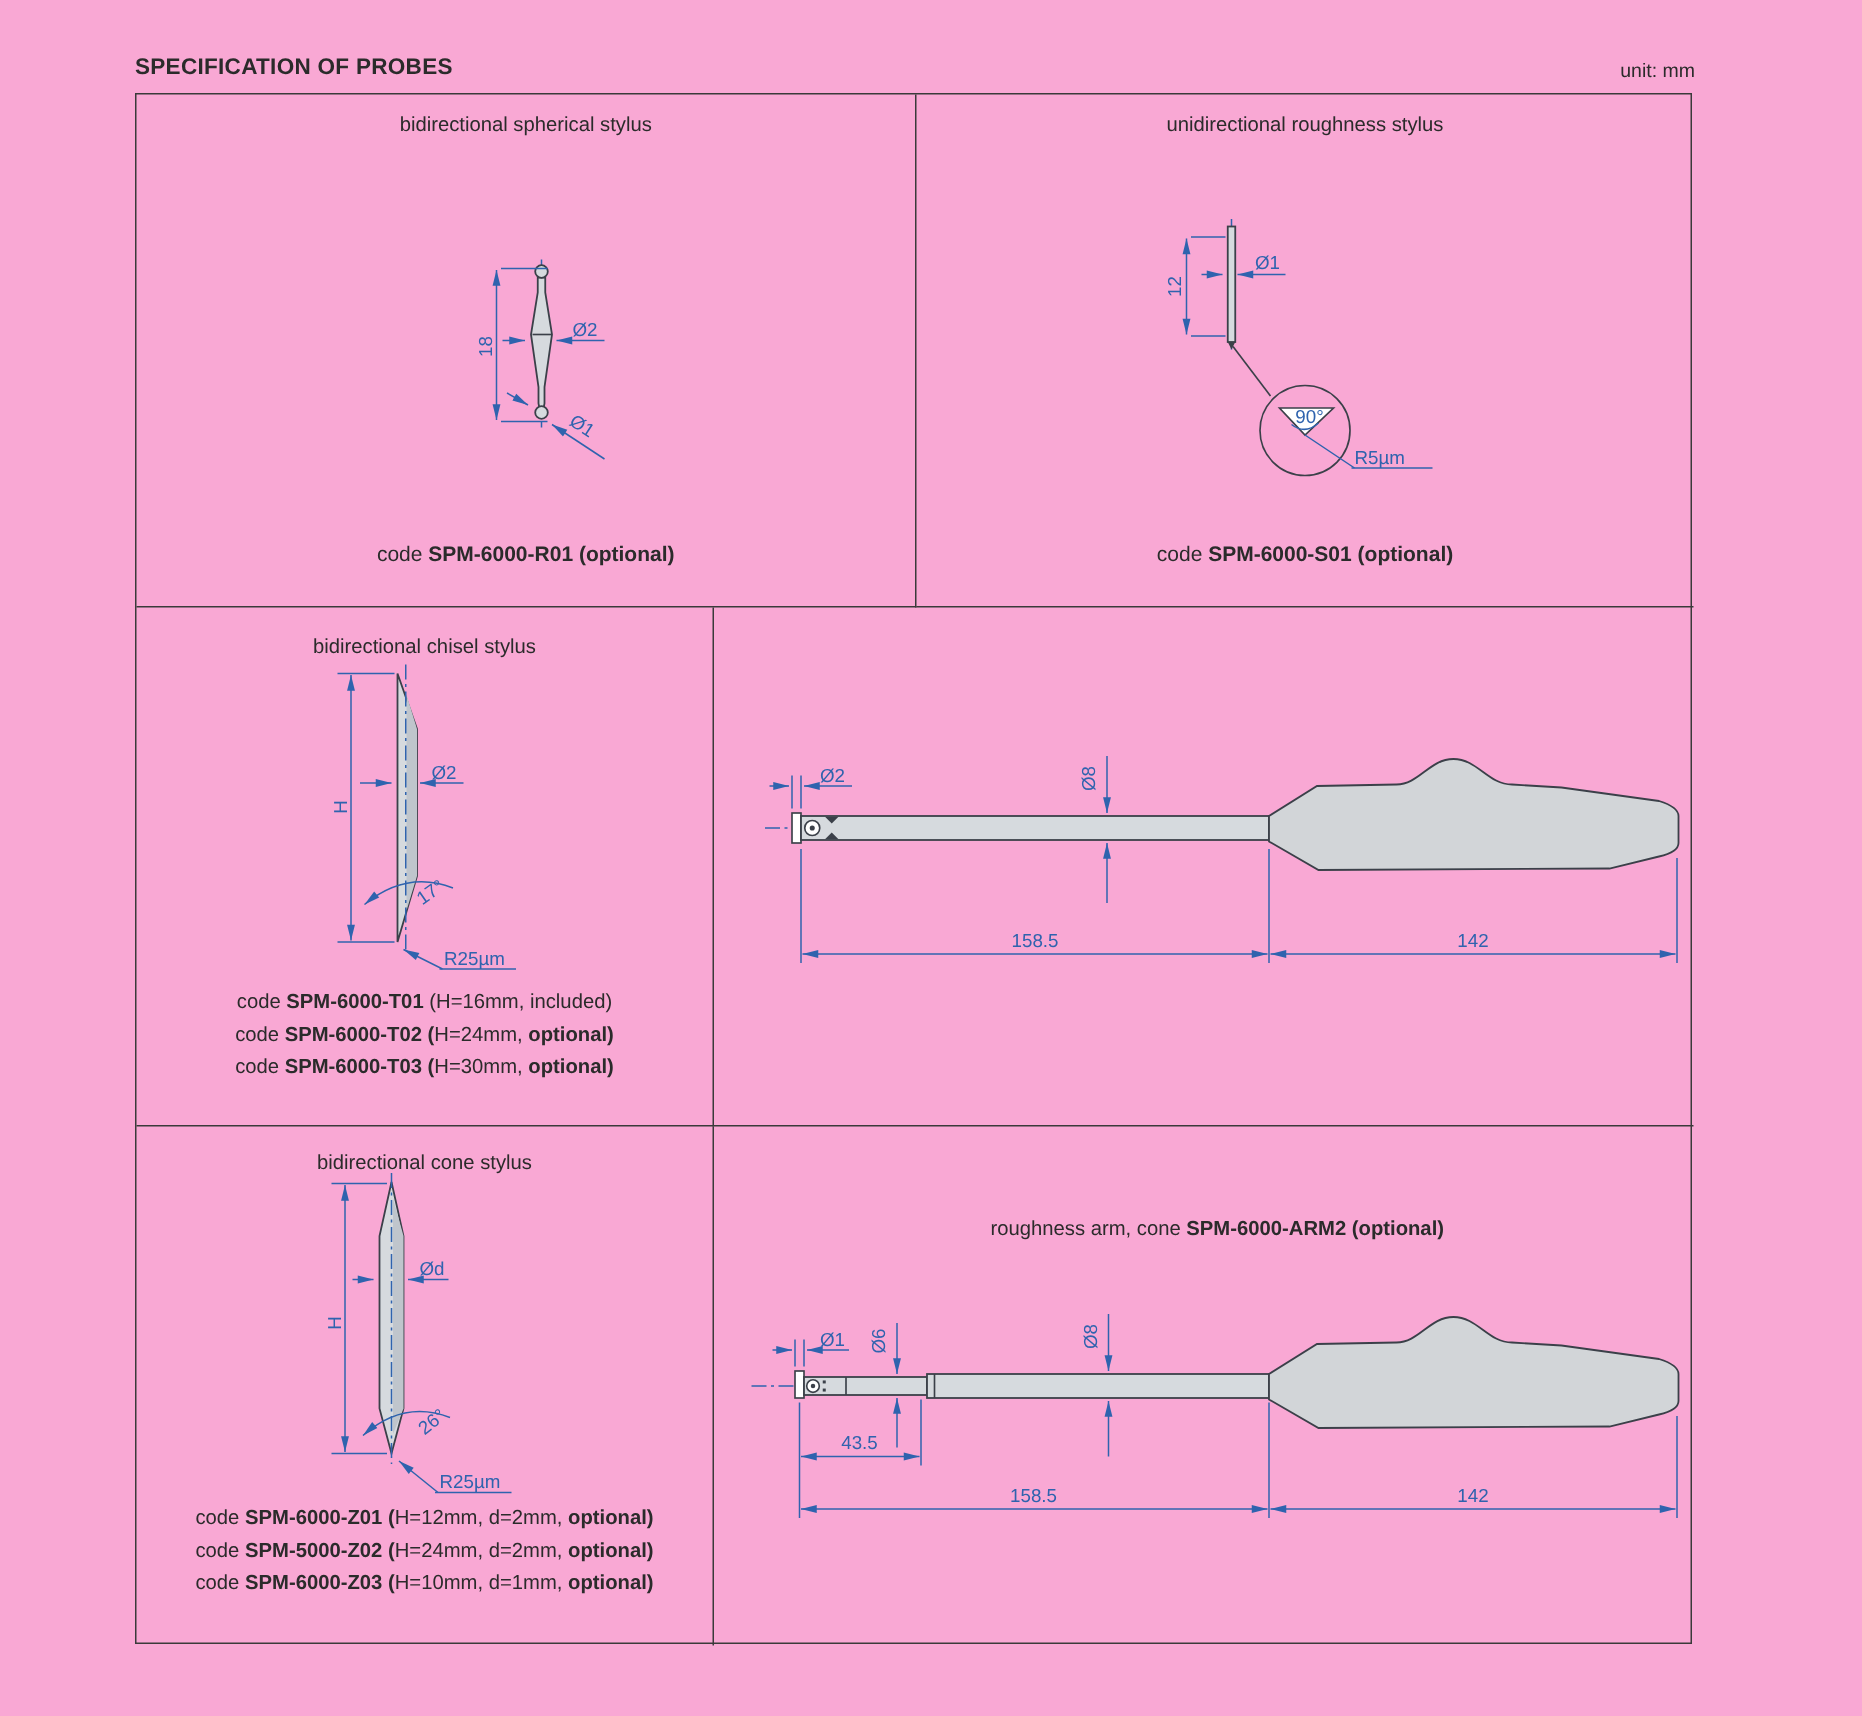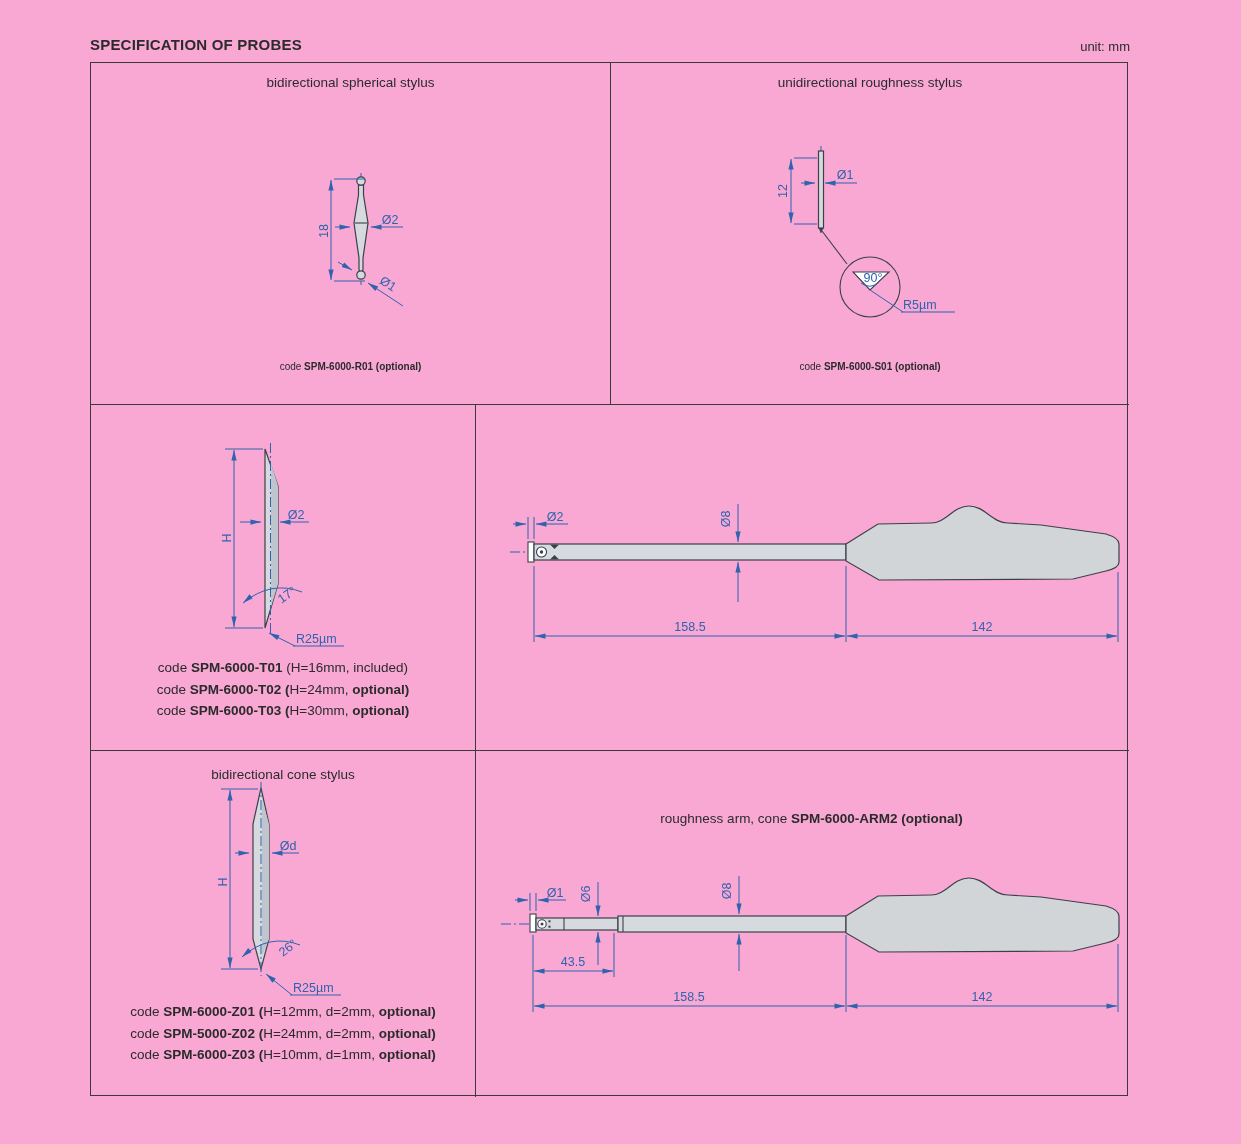--- a/index.html
+++ b/index.html
@@ -9,21 +9,21 @@
   *{margin:0;padding:0;box-sizing:border-box;}
   body{background:#fff;font-family:"Liberation Sans","DejaVu Sans",sans-serif;color:var(--ink,#2b2b2b);}
   .page{position:relative;width:1241px;height:1144px;background:#f9a8d4;overflow:hidden;}
   .doc-title{position:absolute;left:90px;top:36px;font-size:15px;font-weight:bold;letter-spacing:.2px;}
   .unit{position:absolute;right:111px;top:39px;font-size:13px;}
   .grid{position:absolute;left:90px;top:62px;width:1038px;height:1034px;border:1.5px solid var(--border,#3a3a3a);}
   .cell{position:absolute;}
   .c-br{border-right:1.2px solid var(--border,#3a3a3a);}
   .c-bb{border-bottom:1.2px solid var(--border,#3a3a3a);}
   .caption{position:absolute;left:0;right:0;text-align:center;font-size:13.5px;}
-  .codeline{position:absolute;left:0;right:0;text-align:center;font-size:10px;white-space:nowrap;}
+  .codeline{position:absolute;left:0;right:0;text-align:center;font-size:14px;white-space:nowrap;}
   .codes{position:absolute;left:0;right:0;text-align:center;font-size:13.5px;line-height:21.6px;white-space:nowrap;}
   .b{font-weight:bold;}
   svg{position:absolute;left:0;top:0;}
   .db{stroke:var(--blue,#2f63ae);stroke-width:1;fill:none;}
   .cl{stroke:var(--blue,#2f63ae);stroke-width:1;fill:none;stroke-dasharray:10 3 2 3;}
   .part{fill:var(--fill-light,#d6dade);stroke:var(--outline,#3b4049);stroke-width:1.2;}
   .part2{fill:var(--fill-dark,#bfc5cc);stroke:none;}
   .body{fill:var(--fill-body,#d2d5d8);stroke:var(--outline,#3b4049);stroke-width:1.2;}
   .dk{stroke:var(--outline,#3b4049);stroke-width:1.1;fill:none;}
   .wt{fill:#fff;stroke:var(--outline,#3b4049);stroke-width:1.1;}
@@ -110,20 +110,21 @@
         <line class="cl" x1="179.5" y1="38" x2="179.5" y2="229"></line>
         <line class="db" x1="134" y1="44" x2="172" y2="44"></line>
         <line class="db" x1="134" y1="223" x2="172" y2="223"></line>
         <line class="db" x1="143" y1="45" x2="143" y2="222" marker-start="url(#m3)" marker-end="url(#m3)"></line>
         <line class="db" x1="149" y1="117" x2="170" y2="117" marker-end="url(#m3)"></line>
         <line class="db" x1="218" y1="117" x2="189" y2="117" marker-end="url(#m3)"></line>
         <path class="db" d="M211,187 Q180,175 152,198" marker-end="url(#m3)"></path>
         <line class="db" x1="204" y1="241" x2="178" y2="228" marker-end="url(#m3)"></line>
         <line class="db" x1="202" y1="241" x2="253" y2="241"></line>
       </svg>
+      <div class="caption" style="top:18px;">bidirectional chisel stylus</div>
       <div class="dim-label rot" style="left:126px;top:126px;width:20px;">H</div>
       <div class="dim-label" style="left:192px;top:103px;width:26px;">Ø2</div>
       <div class="dim-label" style="left:183px;top:183px;width:26px;transform:rotate(-35deg);">17°</div>
       <div class="dim-label" style="left:205px;top:227px;width:50px;text-align:left;">R25µm</div>
       <div class="codes" style="top:252px;">
         <div><span>code </span><span class="b">SPM-6000-T01</span><span> (H=16mm, included)</span><span class="b"></span></div>
         <div><span>code </span><span class="b">SPM-6000-T02 (</span><span>H=24mm, </span><span class="b">optional)</span></div>
         <div><span>code </span><span class="b">SPM-6000-T03 (</span><span>H=30mm, </span><span class="b">optional)</span></div>
       </div>
     </div>

